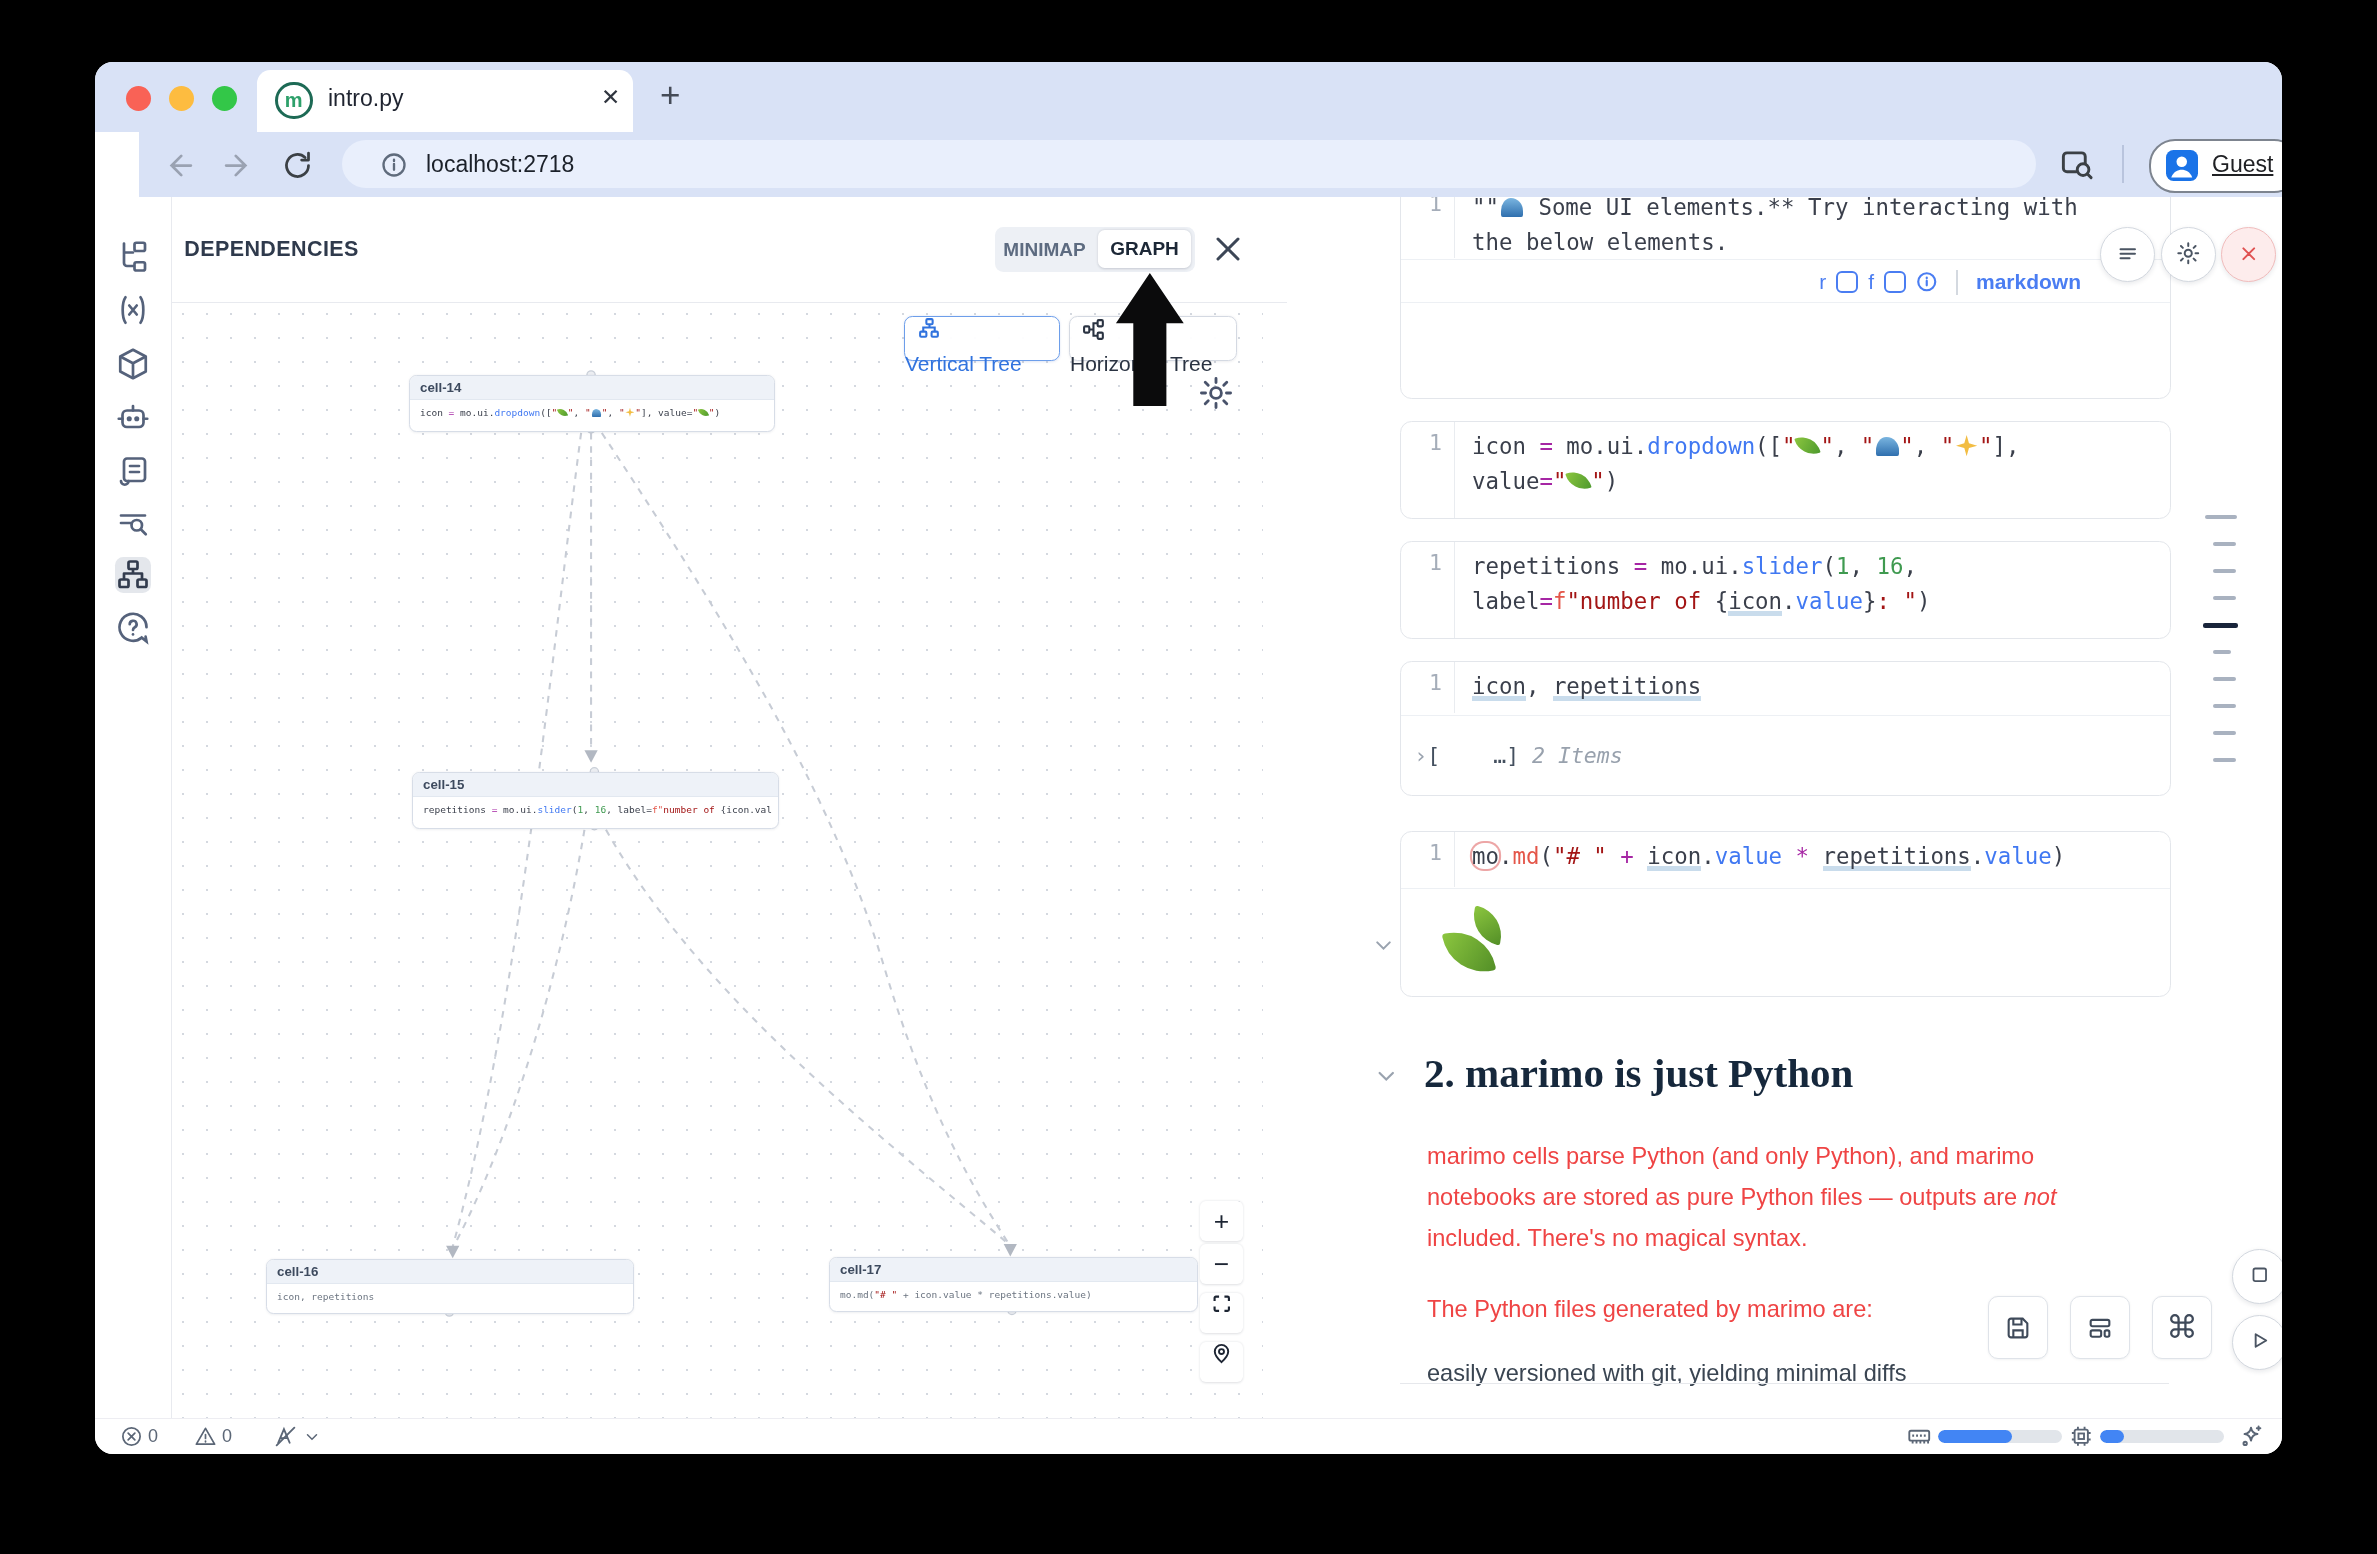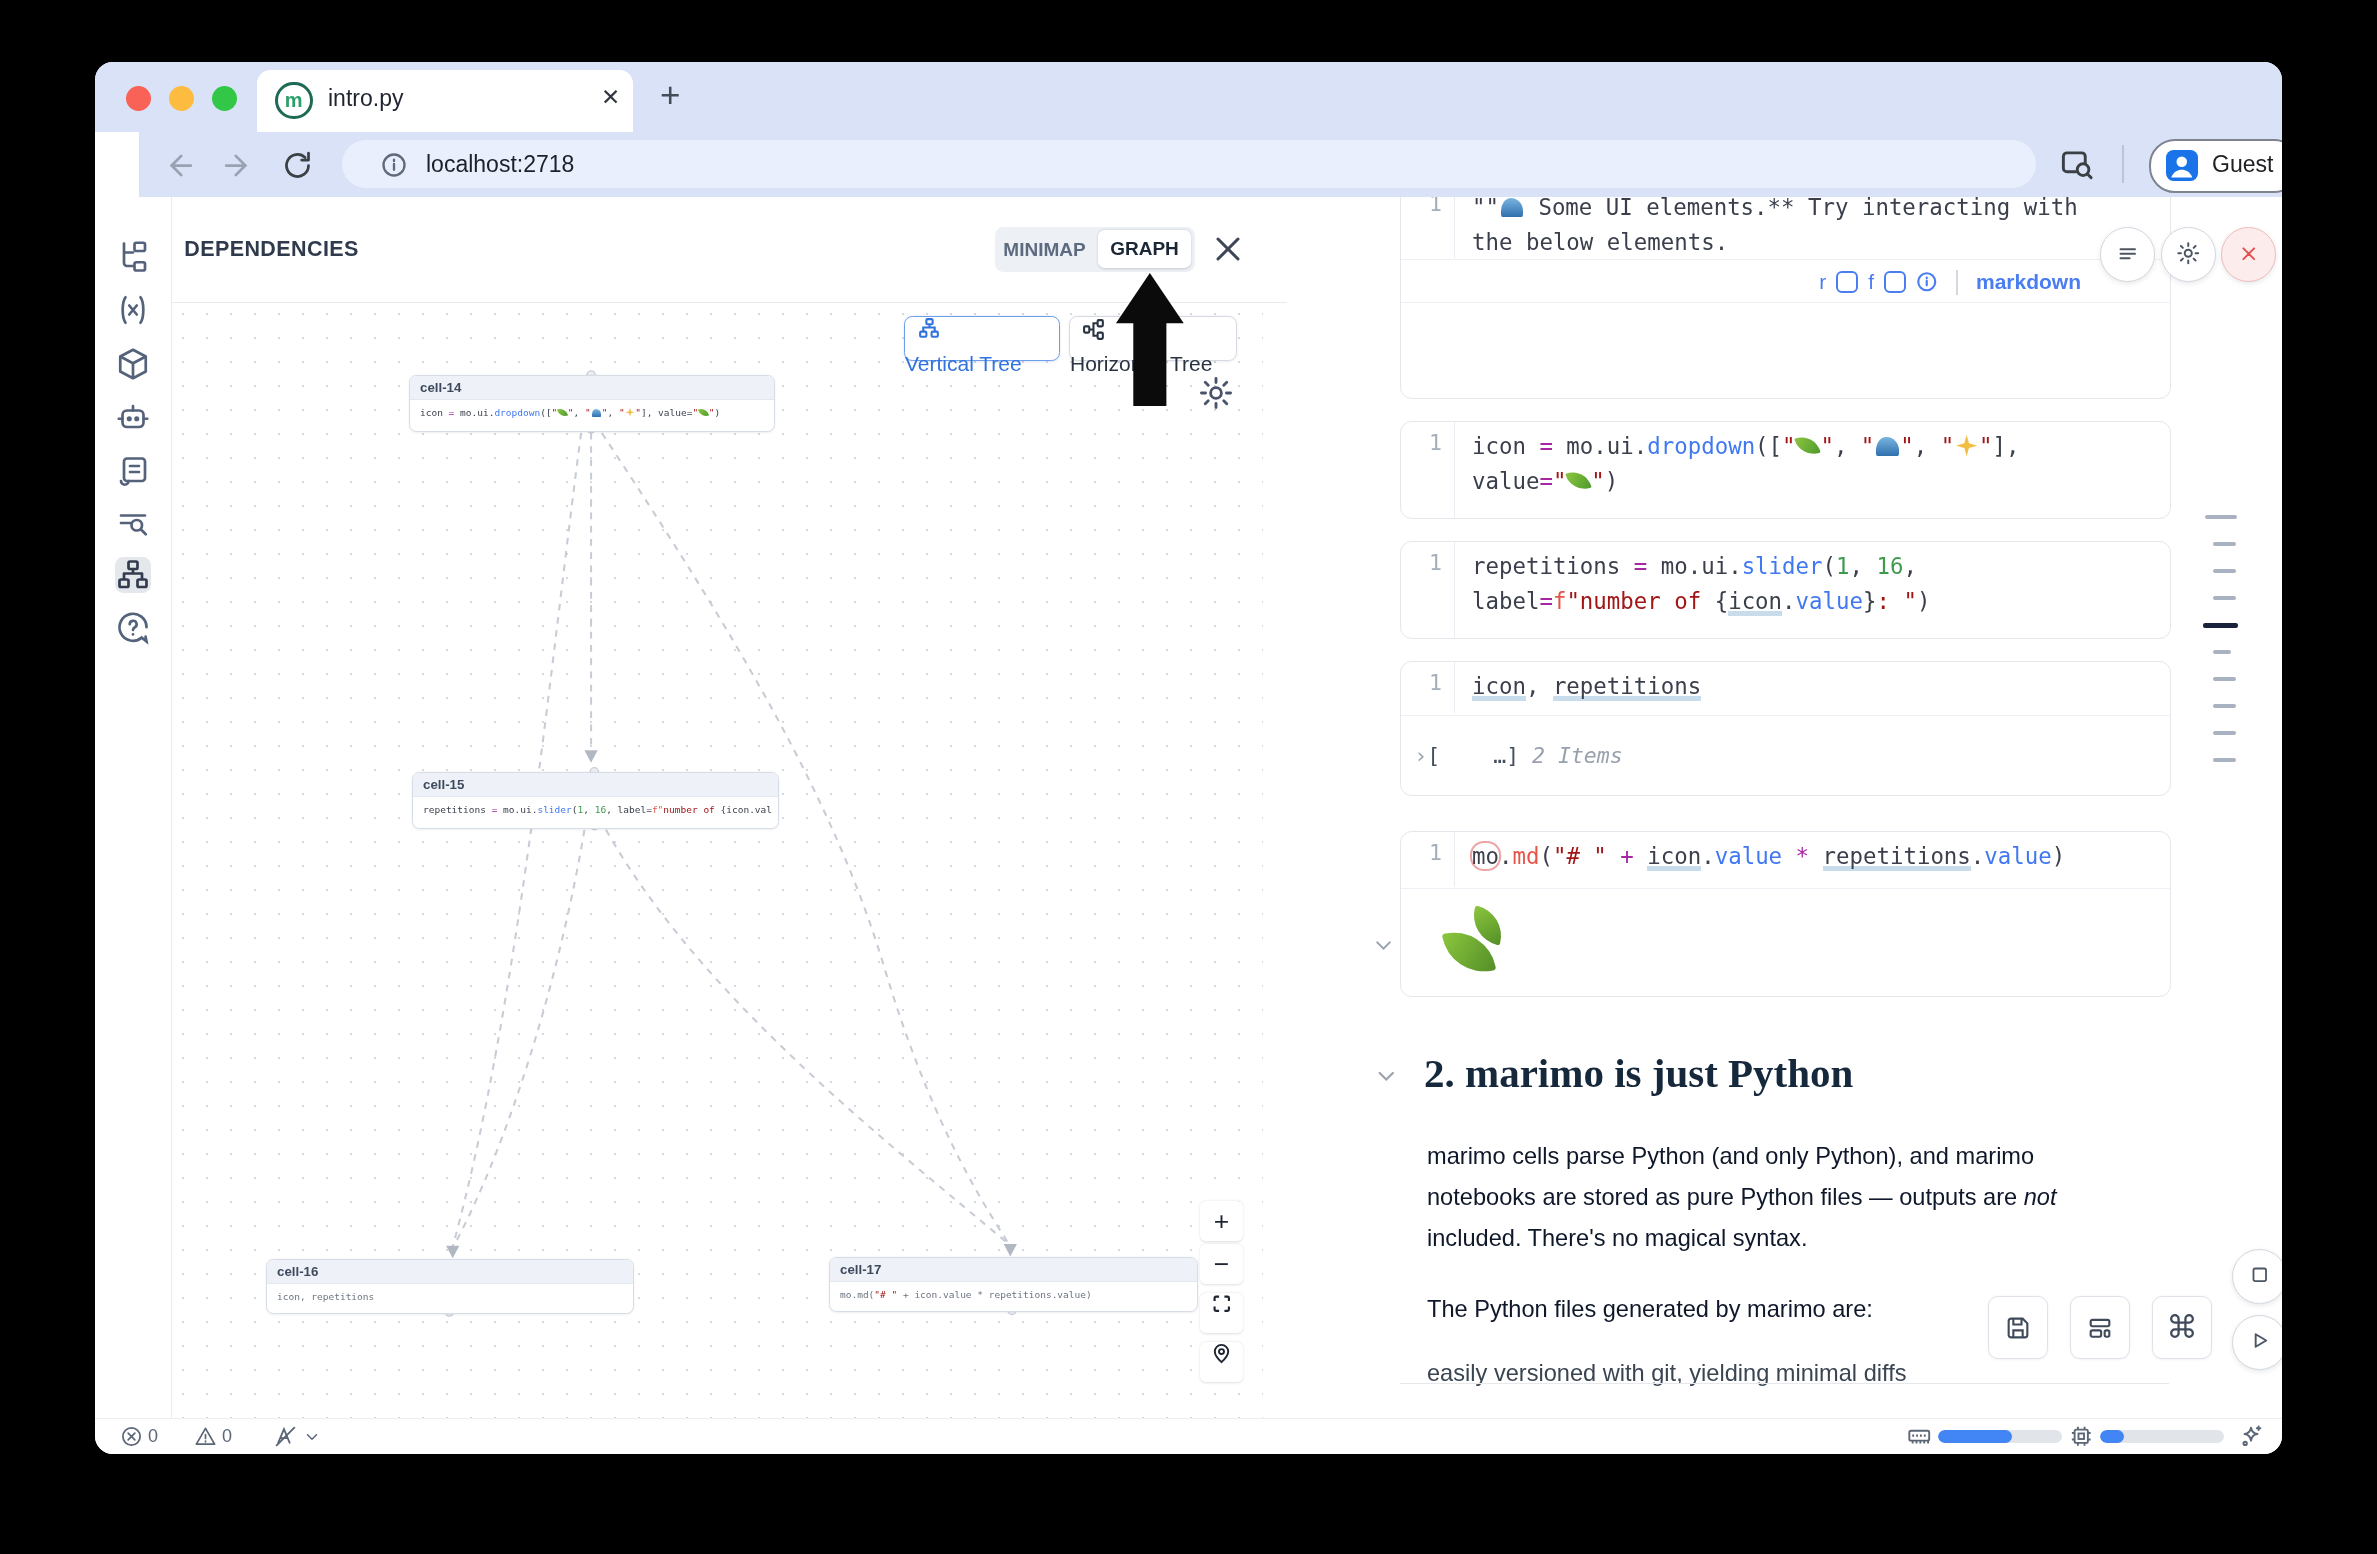--- a/index.html
+++ b/index.html
@@ -16,21 +16,21 @@
     border:3.3px solid #1d6a55;color:#2da06a;font-weight:bold;font-size:20px;text-align:center;line-height:31.5px;}
   .tabtitle{position:absolute;left:71px;top:15px;font-size:23px;color:#1f2430;}
   .tabclose{position:absolute;left:344px;top:13.3px;font-size:23px;color:#30353f;}
   .newtab{position:absolute;left:565px;top:13.3px;font-size:35px;color:#454b57;font-weight:300;}
   .toolbar{position:absolute;left:0;top:70px;width:100%;height:65px;background:#d9e2f6;margin-left:44px;}
   .urlpill{position:absolute;left:203px;top:8.3px;width:1694px;height:48px;border-radius:24px;
     background:#e9effc;}
   .urltext{position:absolute;left:84px;top:10.8px;font-size:23px;color:#1b2029;}
   .guest{position:absolute;left:2010px;top:6.6px;width:147px;height:50px;border-radius:26px;
     background:#fff;border:2.5px solid #7d848f;}
-  .guestlabel{position:absolute;left:61px;top:10.8px;font-size:23px;color:#202124;}
+  .guestlabel{position:absolute;left:61px;top:10.8px;font-size:23px;color:#202124;text-decoration:underline;}
   .avatar{position:absolute;left:15px;top:9px;width:31.5px;height:31.5px;border-radius:7.5px;background:#1a73e8;}
   
   .content{position:absolute;left:0;top:135px;right:0;bottom:35px;background:#fff;}
   .rail{position:absolute;left:0;top:0;bottom:0;width:76px;border-right:1.7px solid #e8eaef;}
   .rail-btn{position:absolute;left:20px;width:36px;height:36px;color:#55627b;}
   .rail-btn.active-bg{background:#e4e7ec;border-radius:8.3px;}
   .depanel{position:absolute;left:76px;top:0;width:1092px;bottom:0;}
   .dephead{position:absolute;left:0;top:0;width:100%;height:105px;border-bottom:1.7px solid #e8eaef;padding-left:24px;}
   .deptitle{position:absolute;left:13.3px;top:40px;font-size:21.5px;font-weight:bold;color:#2f3a4c;letter-spacing:0.4px;}
   .seg{position:absolute;left:824px;top:30px;width:200px;height:45px;background:#edf0f5;border-radius:8.3px;}
@@ -69,21 +69,21 @@
   .cellfooter{position:absolute;right:89px;height:38px;display:flex;align-items:center;gap:10px;
     color:#4a7df2;font-size:21px;}
   .cb{width:18px;height:18px;border:2.5px solid #4a7df2;border-radius:5.8px;}
   .vdiv{width:1.7px;height:25px;background:#d4d9e0;margin:0 8.3px;}
   .mdlabel{font-weight:600;}
   .outputtext{position:absolute;left:41px;font-size:26px;color:#102a43;}
   .collapsed-out{position:absolute;left:13.3px;font-family:"DejaVu Sans Mono",monospace;font-size:21.5px;color:#44505f;}
   .chev{color:#9aa3af;}
   .heading{position:absolute;left:53px;font-family:"Liberation Serif",serif;font-size:41px;
     font-weight:600;color:#16283c;}
-  .para{position:absolute;left:56px;width:679px;font-size:23.6px;line-height:41px;color:#0f172a;}
+  .para{position:absolute;left:56px;width:679px;font-size:23.6px;line-height:41px;color:#ef4444;}
   .fabtn{position:absolute;width:58px;height:61px;background:#fff;border:1.7px solid #dfe3e9;
     border-radius:10px;box-shadow:0 0.8px 2.5px rgba(20,30,50,.06);color:#3f4a5a;text-align:center;line-height:61px;}
   .circlebtn{position:absolute;width:53px;height:53px;border-radius:50%;background:#fff;
     border:1.7px solid #d3d8df;box-shadow:0 1.7px 5px rgba(20,30,50,.10);color:#4b5563;}
   .circlebtn.red{background:#fdecec;border-color:#f0bcbc;color:#e05252;}
   .minimap{position:absolute;left:2110px;top:318px;width:46px;}
   .mline{position:absolute;height:4.1px;border-radius:2.1px;background:#a9b2c0;}
   .mline.active{background:#19243a;height:5px;}
   
   .statusbar{position:absolute;left:0;bottom:0;width:100%;height:35px;background:#fff;

